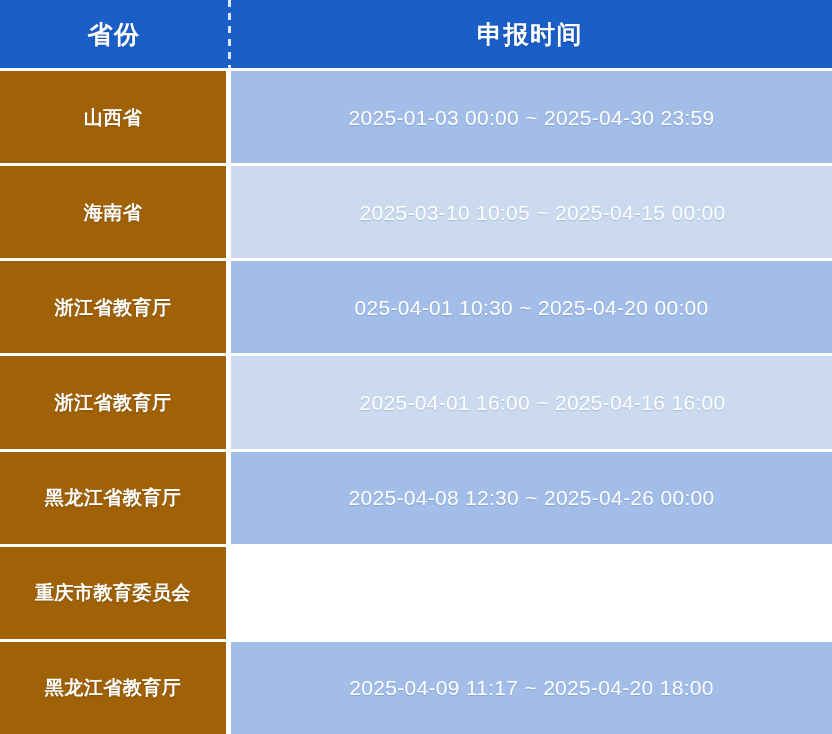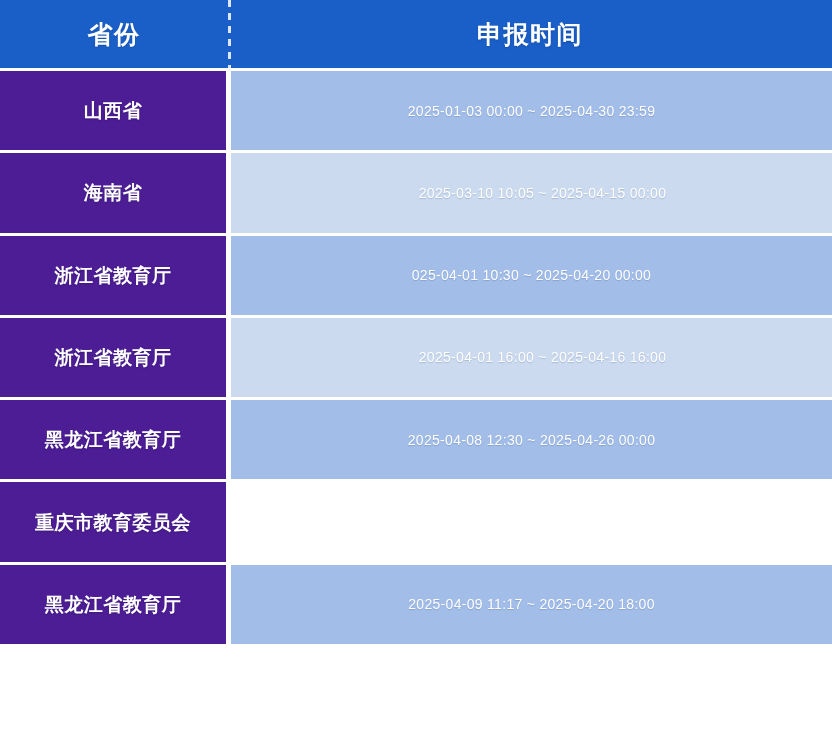--- a/index.html
+++ b/index.html
@@ -9,21 +9,21 @@
   }
   body {
     width: 832px;
     height: 734px;
     font-family: "Liberation Sans", "DejaVu Sans", sans-serif;
     overflow: hidden;
   }
 
   .table {
     width: 832px;
-    height: 644px;
+    height: 734px;
     display: flex;
     flex-direction: column;
     background: #ffffff;
     box-sizing: border-box;
   }
 
   
   .header-row {
     display: flex;
     height: 68px;
@@ -84,42 +84,42 @@
   .cell {
     display: flex;
     align-items: center;
     justify-content: center;
     box-sizing: border-box;
     min-width: 0;
   }
   .cell.province {
     width: 226px;
     flex: 0 0 226px;
-    background: #4c1d95;
+    background: #a16207;
   }
   .cell.time {
     flex: 1 1 auto;
     margin-left: 5px;
   }
   .cell.time.shade-a { background: #a2bde8; }
   .cell.time.shade-b { background: #cbdaee; padding-left: 22px; }
 
   .province-text {
     color: #ffffff;
     font-size: 19px;
     font-weight: bold;
     letter-spacing: 0.5px;
     line-height: 1;
     text-align: center;
     text-shadow: 0 1px 2px rgba(0,0,0,0.20);
     white-space: nowrap;
   }
   .time-text {
     color: #ffffff;
-    font-size: 14px;
+    font-size: 21px;
     font-weight: normal;
     letter-spacing: 0.3px;
     line-height: 1;
     text-align: center;
     white-space: nowrap;
     text-shadow: 0 1px 1px rgba(40,70,130,0.22);
   }
 </style>
 </head>
 <body>

